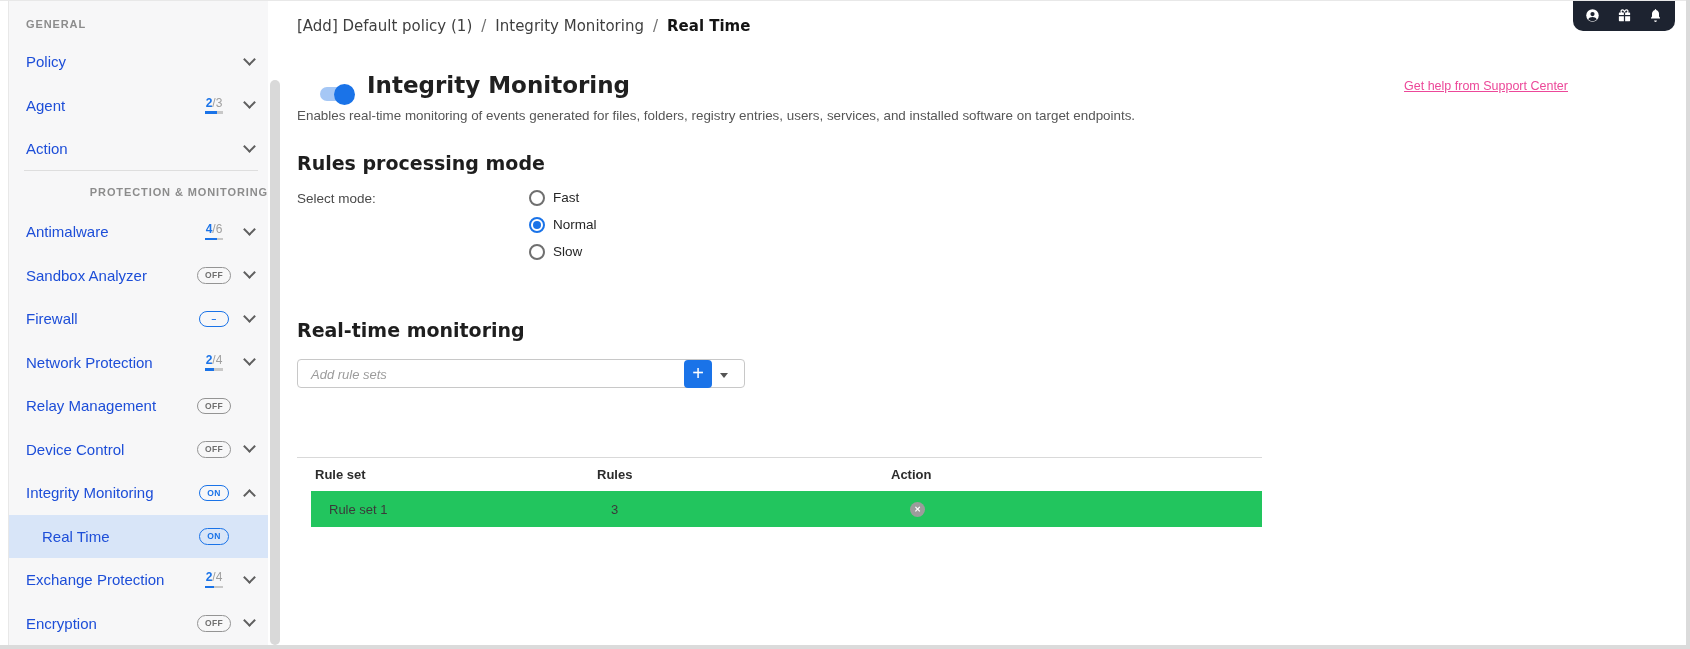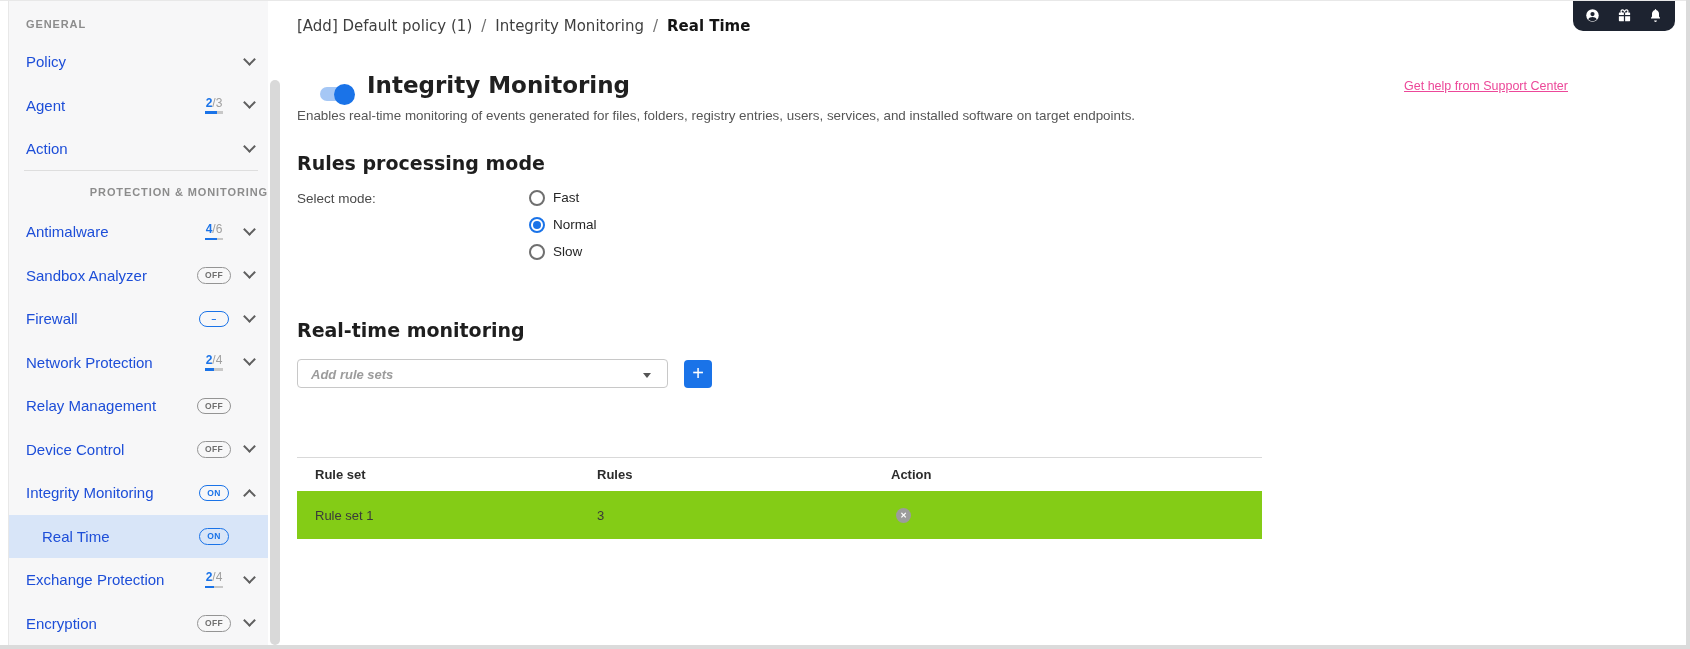--- a/index.html
+++ b/index.html
@@ -81,37 +81,37 @@
 
   .radio-group{position:absolute;left:247px;top:189px;}
   .radio-row{display:flex;height:27px;cursor:pointer;}
   .radio{width:16px;height:16px;border:2px solid #6f6f6f;border-radius:50%;flex:none;
     display:flex;align-items:center;justify-content:center;background:#fff;}
   .radio-row.checked .radio{border-color:#1a73e8;}
   .radio .dot{width:8px;height:8px;border-radius:50%;background:transparent;}
   .radio-row.checked .dot{background:#1a73e8;}
   .radio-lbl{margin-left:8px;font-size:13.5px;color:#262626;}
 
-  .dropdown{position:absolute;left:15px;top:358px;width:371px;height:29px;background:#fff;
-    border:1px solid #c8c8c8;border-radius:4px;cursor:pointer;font-weight:bold;}
+  .dropdown{position:absolute;left:15px;top:358px;width:448px;height:29px;background:#fff;
+    border:1px solid #c8c8c8;border-radius:4px;cursor:pointer;}
   .dropdown .ph{position:absolute;left:13px;top:7px;font-style:italic;font-size:13px;color:#9c9c9c;}
   .dropdown .caret{position:absolute;right:16px;top:13px;width:0;height:0;
     border-left:4.5px solid transparent;border-right:4.5px solid transparent;
     border-top:5px solid #555;}
   .add-btn{position:absolute;left:402px;top:359px;width:28px;height:28px;background:#1a73e8;
     border-radius:4px;color:#fff;font-size:20px;line-height:26px;text-align:center;
     cursor:pointer;font-weight:400;}
 
   .ruleset-table{position:absolute;left:15px;top:456px;width:965px;}
   .tbl-head{border-top:1px solid #d9d9d9;height:34px;display:grid;
     grid-template-columns:282px 294px auto;align-items:center;padding-left:18px;
     font-size:13px;font-weight:700;color:#2c2c2c;}
-  .tbl-row{height:48px;background:#84cc16;display:grid;
+  .tbl-row{height:36px;background:#22c55e;display:grid;
     grid-template-columns:282px 294px auto;align-items:center;padding-left:18px;
-    font-size:13px;color:#3a3a3a;}
+    font-size:13px;color:#3a3a3a;margin-left:14px;}
   .remove-btn{width:15px;height:15px;border-radius:50%;background:#9c9c9c;color:#fff;
     font-size:8px;font-weight:700;display:flex;align-items:center;justify-content:center;
     cursor:pointer;margin-left:5px;}
 </style>
 </head>
 <body>
 
 <div class="edge-top"></div>
 <div class="edge-left"></div>
 <div class="edge-right"></div>

